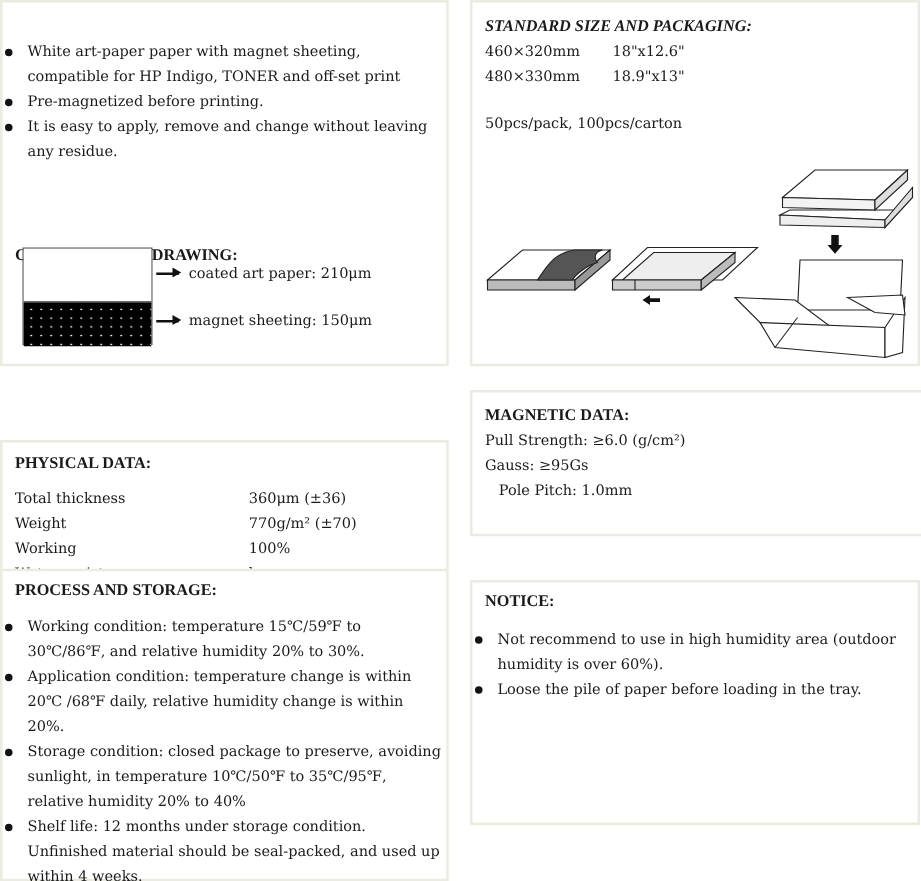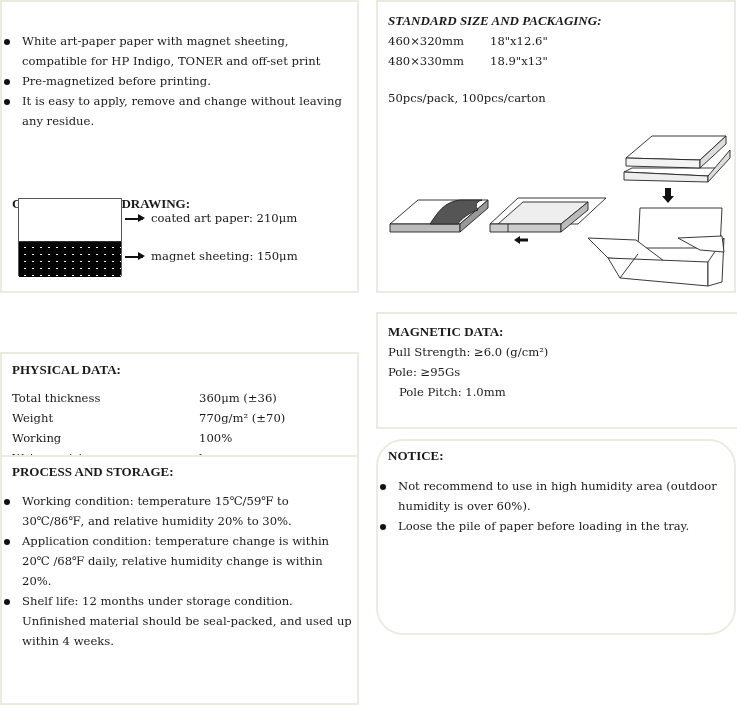--- a/index.html
+++ b/index.html
@@ -104,32 +104,33 @@
     <span style="display:inline-block;width:187px;">Working</span><span>100%</span>
   </div>
   <div class="row t" style="left:10px;top:94px;">
     <span style="display:inline-block;width:187px;">Water resistance</span><span>low</span>
   </div>
 </div>
 
 <div class="box" style="left:376px;top:312px;width:416px;height:117px;">
   <div class="h" style="top:10px;">MAGNETIC DATA:</div>
   <div class="row t" style="left:10px;top:28px;">Pull Strength: ≥6.0 (g/cm²)</div>
-  <div class="row t" style="left:10px;top:48px;">Pole: ≥95Gs</div>
+  <div class="row t" style="left:10px;top:48px;">Gauss: ≥95Gs</div>
   <div class="row t" style="left:10px;top:68px;margin-left:11px;">Pole Pitch: 1.0mm</div>
 </div>
 
 <div class="box" style="left:0;top:455px;width:359px;height:250px;">
   <div class="h" style="top:7px;text-align:center;">PROCESS AND STORAGE:</div>
   <ul class="b t" style="left:0;top:34px;width:352px;">
     <li>Working condition:  temperature 15℃/59℉ to 30℃/86℉, and relative humidity 20% to 30%.</li>
     <li>Application condition: temperature change is within 20℃ /68℉ daily, relative humidity change is within 20%.</li>
+    <li>Storage condition: closed package to preserve, avoiding sunlight, in temperature 10℃/50℉ to 35℃/95℉, relative humidity 20% to 40%</li>
     <li>Shelf life: 12 months under storage condition. Unfinished material should be seal-packed, and used up within 4 weeks.</li>
   </ul>
 </div>
 
-<div class="box" style="left:376px;top:439px;width:360px;height:196px;border-radius:27px;">
+<div class="box" style="left:376px;top:464px;width:360px;height:196px;">
   <div class="h" style="top:7px;">NOTICE:</div>
   <ul class="b t" style="left:0;top:35px;width:352px;">
     <li>Not recommend to use in high humidity area (outdoor humidity is over 60%).</li>
     <li>Loose the pile of paper before loading in the tray.</li>
   </ul>
 </div>
 
 </body></html>

